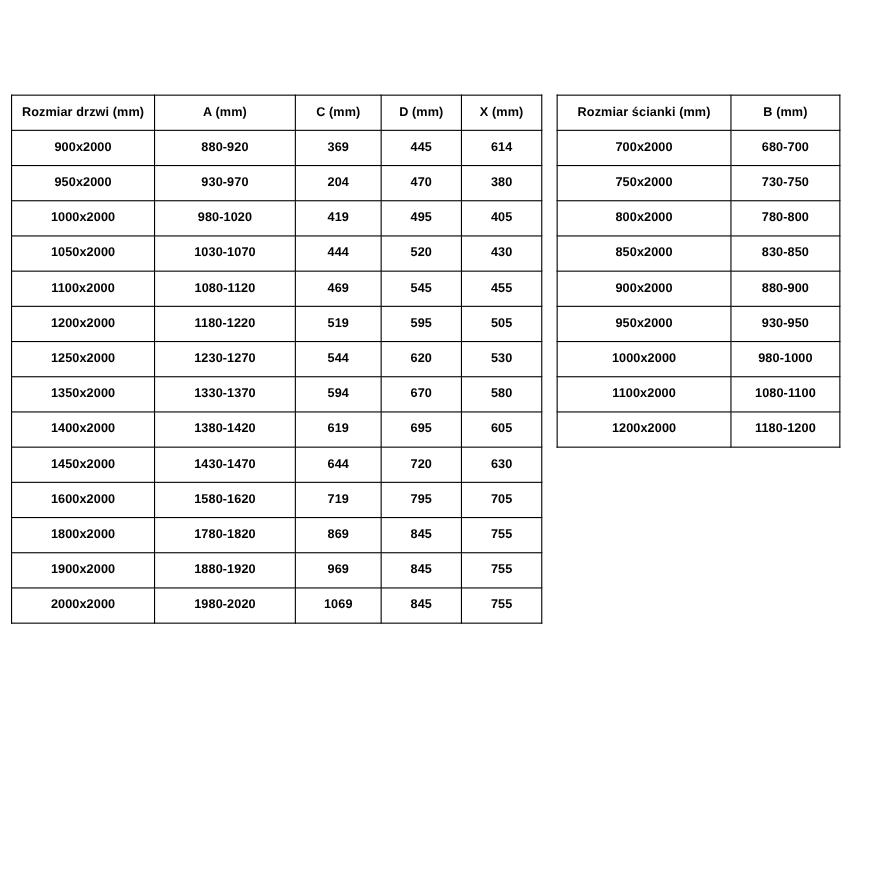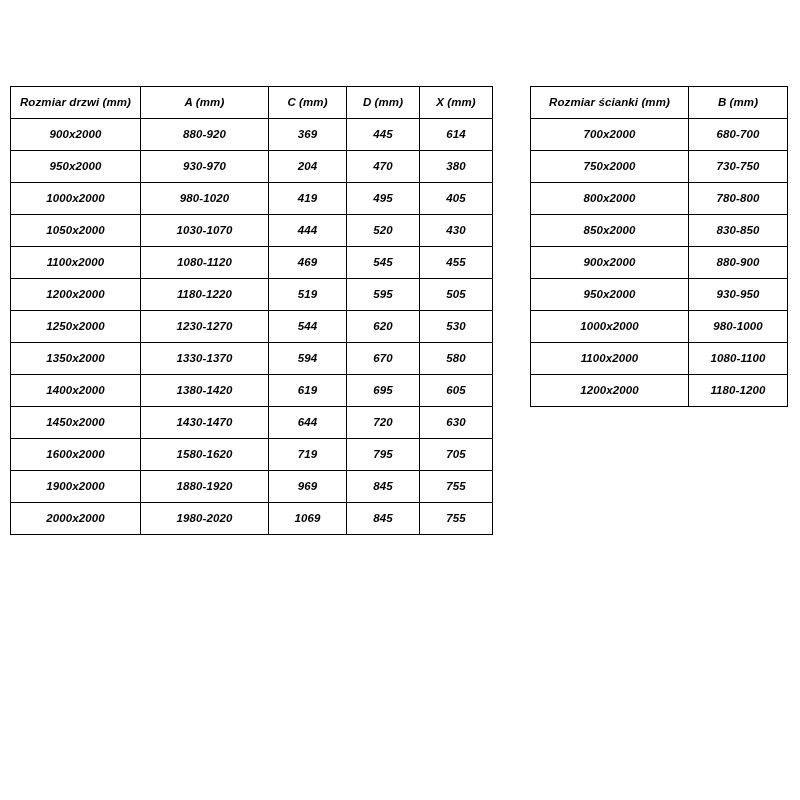--- a/index.html
+++ b/index.html
@@ -14,31 +14,30 @@
     color: #000000;
     position: relative;
     overflow: hidden;
   }
   .page {
     position: absolute;
     top: 0;
     left: 0;
     width: 800px;
     height: 800px;
-    font-style: italic;
   }
   .table-wrap {
     position: absolute;
   }
   #doors-table-wrap {
     left: 10px;
     top: 86px;
   }
   #walls-table-wrap {
-    left: 530px;
+    left: 506px;
     top: 86px;
   }
   table.spec {
     border-collapse: collapse;
     table-layout: fixed;
   }
   table.spec td, table.spec th {
     border: 1px solid #000000;
     text-align: center;
     vertical-align: middle;
@@ -158,20 +157,27 @@
             <td>630</td>
           </tr>
           <tr>
             <td>1600x2000</td>
             <td>1580-1620</td>
             <td>719</td>
             <td>795</td>
             <td>705</td>
           </tr>
           <tr>
+            <td>1800x2000</td>
+            <td>1780-1820</td>
+            <td>869</td>
+            <td>845</td>
+            <td>755</td>
+          </tr>
+          <tr>
             <td>1900x2000</td>
             <td>1880-1920</td>
             <td>969</td>
             <td>845</td>
             <td>755</td>
           </tr>
           <tr>
             <td>2000x2000</td>
             <td>1980-2020</td>
             <td>1069</td>

